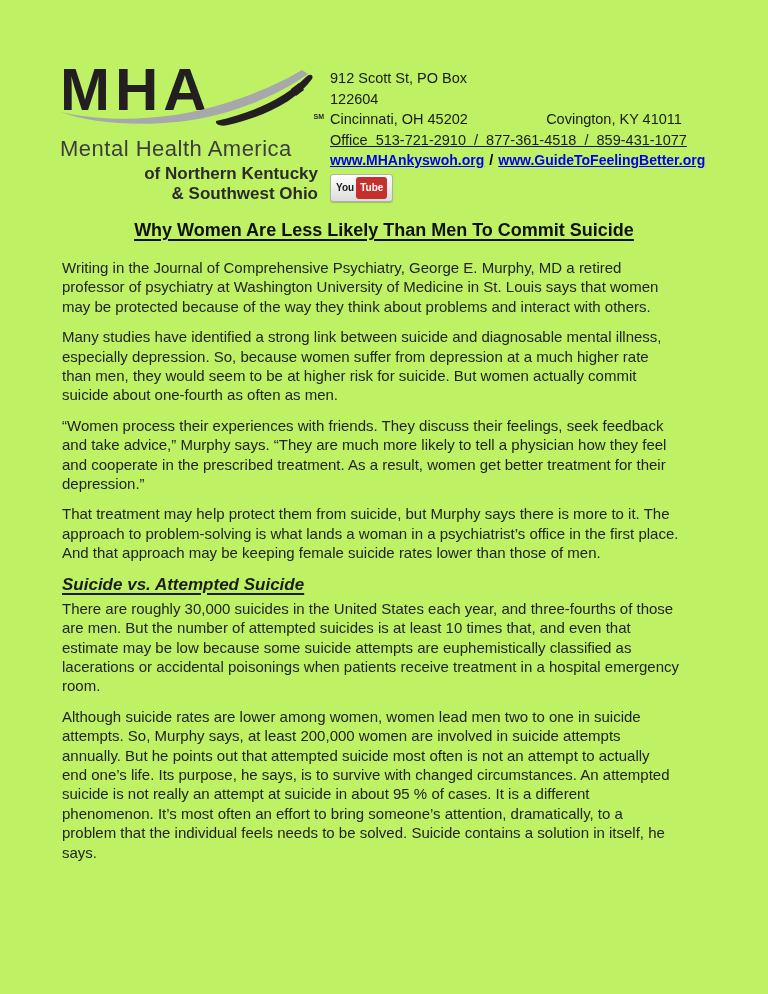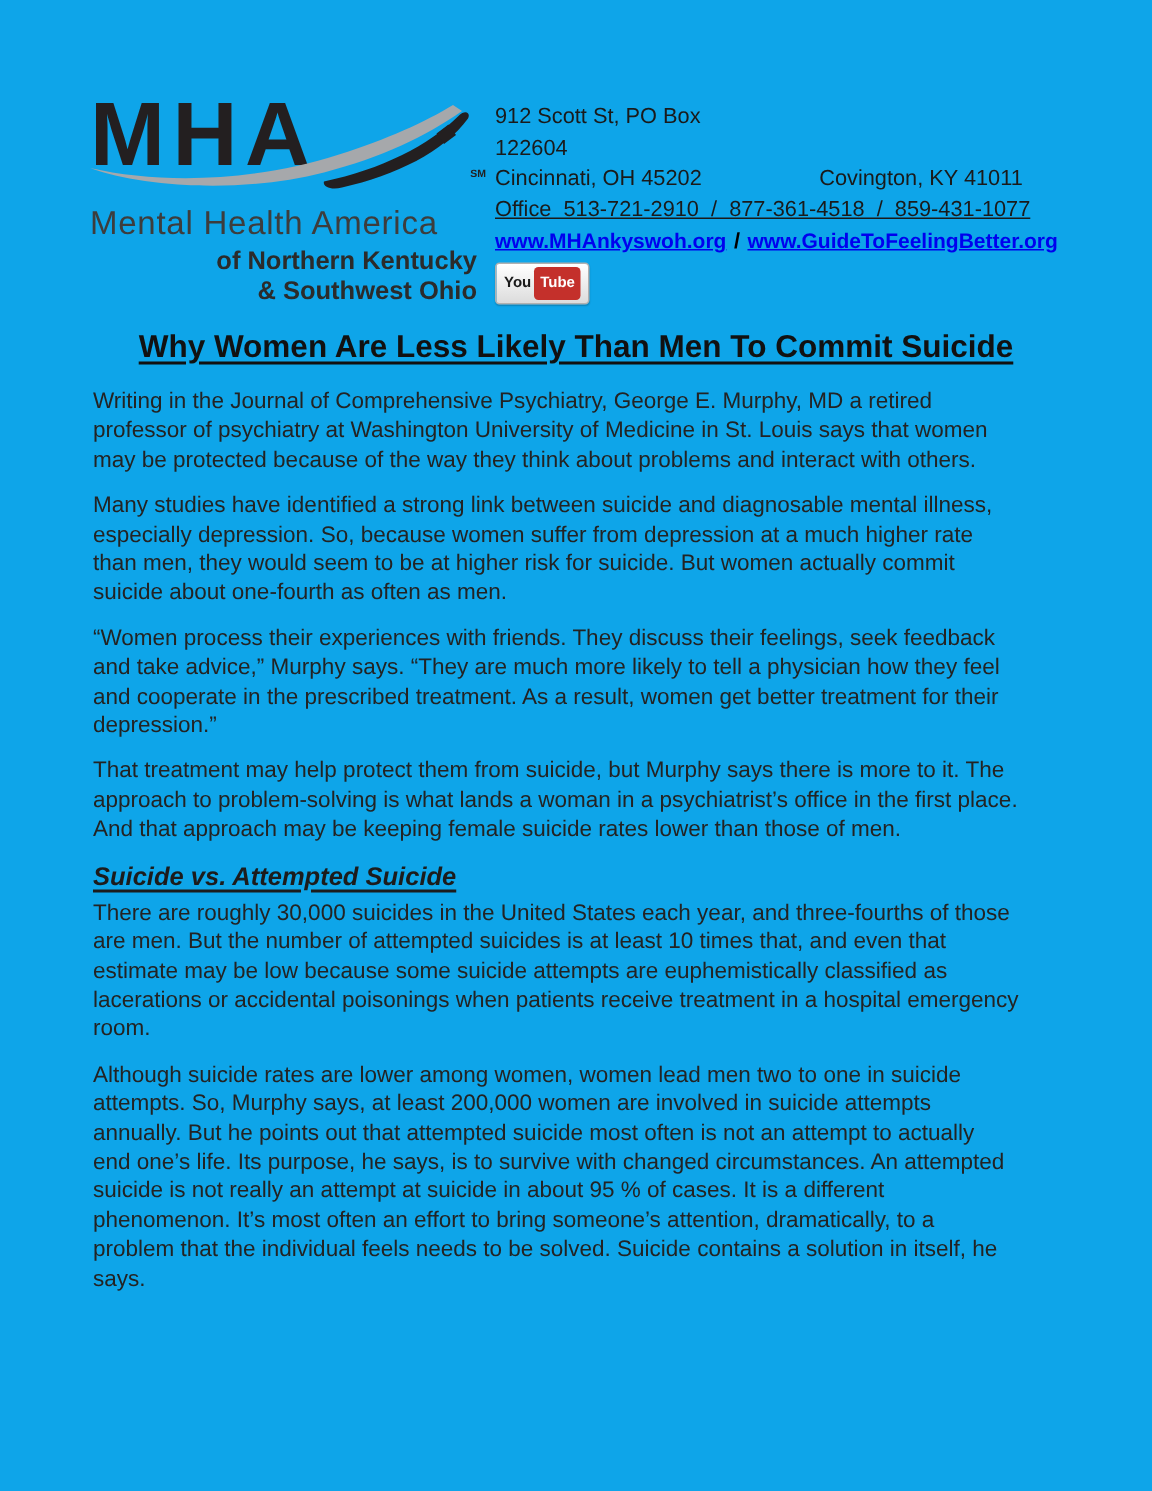--- a/index.html
+++ b/index.html
@@ -1,21 +1,21 @@
 <!DOCTYPE html>
 <html><head>
 <meta charset="utf-8">
 <style>
   * { margin: 0; padding: 0; box-sizing: border-box; }
   html, body { background: #e8e8e8; }
   .page {
     position: relative;
     width: 768px; height: 994px;
     margin: 0 auto;
-    background: #0ea5e9;
+    background: #bef264;
     overflow: hidden;
     font-family: "Liberation Sans", sans-serif;
     color: #232323;
   }
 
   
   .logo { position: absolute; left: 60px; top: 64px; width: 258px; }
   .logo-mark { position: relative; width: 258px; height: 52px; }
   .logo-letters {
     font-size: 60px; font-weight: 700; letter-spacing: 5px;
@@ -47,21 +47,21 @@
   }
   .yt-you { font-size: 10px; font-weight: 700; color: #1a1a1a; }
   .yt-tube {
     margin-left: 2px; font-size: 10px; font-weight: 700; color: #ffffff;
     background: #c4302b; border-radius: 3px; padding: 1px 4px;
   }
 
   
   .title {
     position: absolute; left: 0; top: 220px; width: 768px;
-    text-align: center; font-size: 21px; font-weight: 700; color: #111;
+    text-align: center; font-size: 18px; font-weight: 700; color: #111;
     text-decoration: underline; text-decoration-thickness: 2px; text-underline-offset: 3px;
   }
   .article { position: absolute; left: 62px; top: 258px; width: 650px; }
   .article p {
     font-size: 15px; line-height: 19.4px; color: #232323;
     white-space: pre-line; margin-bottom: 11px;
   }
   .article h2 {
     margin-top: 12px; margin-bottom: 4px;
     font-size: 17px; font-weight: 700; font-style: italic; color: #1c1c1c;

